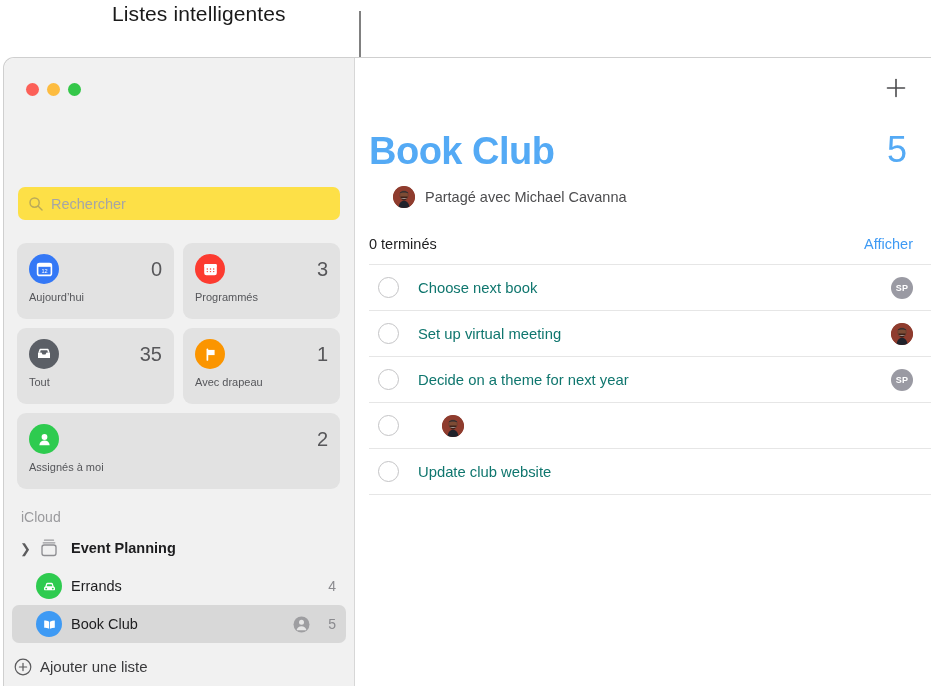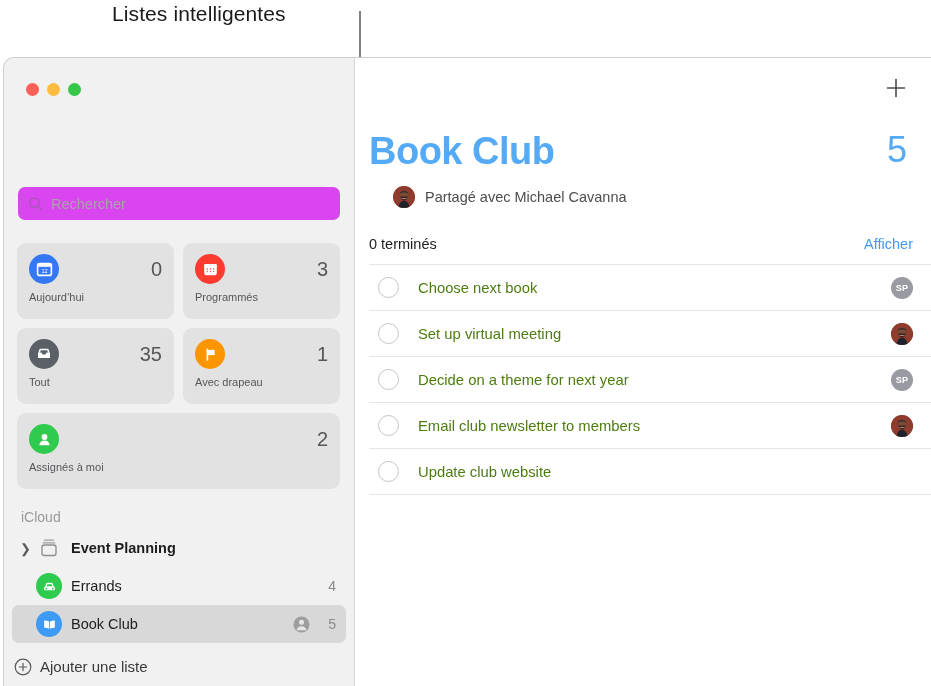--- a/index.html
+++ b/index.html
@@ -95,21 +95,21 @@
   .tl.red { background: #fc6058; }
   .tl.yellow { background: #fdbc40; }
   .tl.green { background: #34c749; }
 
   #search-field {
     position: absolute;
     left: 14px;
     top: 129px;
     width: 322px;
     height: 33px;
-    background: #d946ef;
+    background: #fde047;
     border-radius: 7px;
     display: flex;
     align-items: center;
     padding: 0 10px;
     box-sizing: border-box;
   }
   #search-field .mag {
     width: 16px;
     height: 16px;
     flex: 0 0 16px;
@@ -354,21 +354,21 @@
     border-radius: 50%;
     border: 1.6px solid #c4c4c6;
     flex: 0 0 21px;
     margin-right: 19px;
     margin-left: 9px;
     box-sizing: border-box;
   }
   .task-title {
     flex: 1 1 auto;
     font-size: 14.8px;
-    color: #4d7c0f;
+    color: #0f766e;
   }
   .avatar {
     width: 22px;
     height: 22px;
     border-radius: 50%;
     flex: 0 0 22px;
     overflow: hidden;
     position: relative;
     margin-left: 24px;
   }
@@ -605,21 +605,20 @@
       </div>
 
       <div class="task-row">
         <div class="task-checkbox"></div>
         <div class="task-title">Decide on a theme for next year</div>
         <div class="avatar initials">SP</div>
       </div>
 
       <div class="task-row">
         <div class="task-checkbox"></div>
-        <div class="task-title">Email club newsletter to members</div>
         <div class="avatar photo">
           <svg width="22" height="22" viewBox="0 0 22 22">
             <circle cx="11" cy="11" r="11" fill="#8f3c2e"></circle>
             <circle cx="11" cy="9.2" r="4.6" fill="#6d4231"></circle>
             <path d="M5.4 22 C5.9 16.8 8.3 14.8 11 14.8 C13.7 14.8 16.1 16.8 16.6 22 Z" fill="#20222b"></path>
             <circle cx="11" cy="9.4" r="3.7" fill="#7d4c35"></circle>
             <path d="M7.4 10.6 C7.8 13.4 9.3 14.6 11 14.6 C12.7 14.6 14.2 13.4 14.6 10.6 Z" fill="#40221a"></path>
             <path d="M8.1 11.9 C9.1 12.6 12.9 12.6 13.9 11.9 C13.6 12.4 12.6 13 11 13 C9.4 13 8.4 12.4 8.1 11.9 Z" fill="#ffffff"></path>
             <path d="M6.6 7.2 C7.6 4.6 14.4 4.6 15.4 7.2 C14 6.3 8 6.3 6.6 7.2 Z" fill="#2b2b30"></path>
           </svg>

